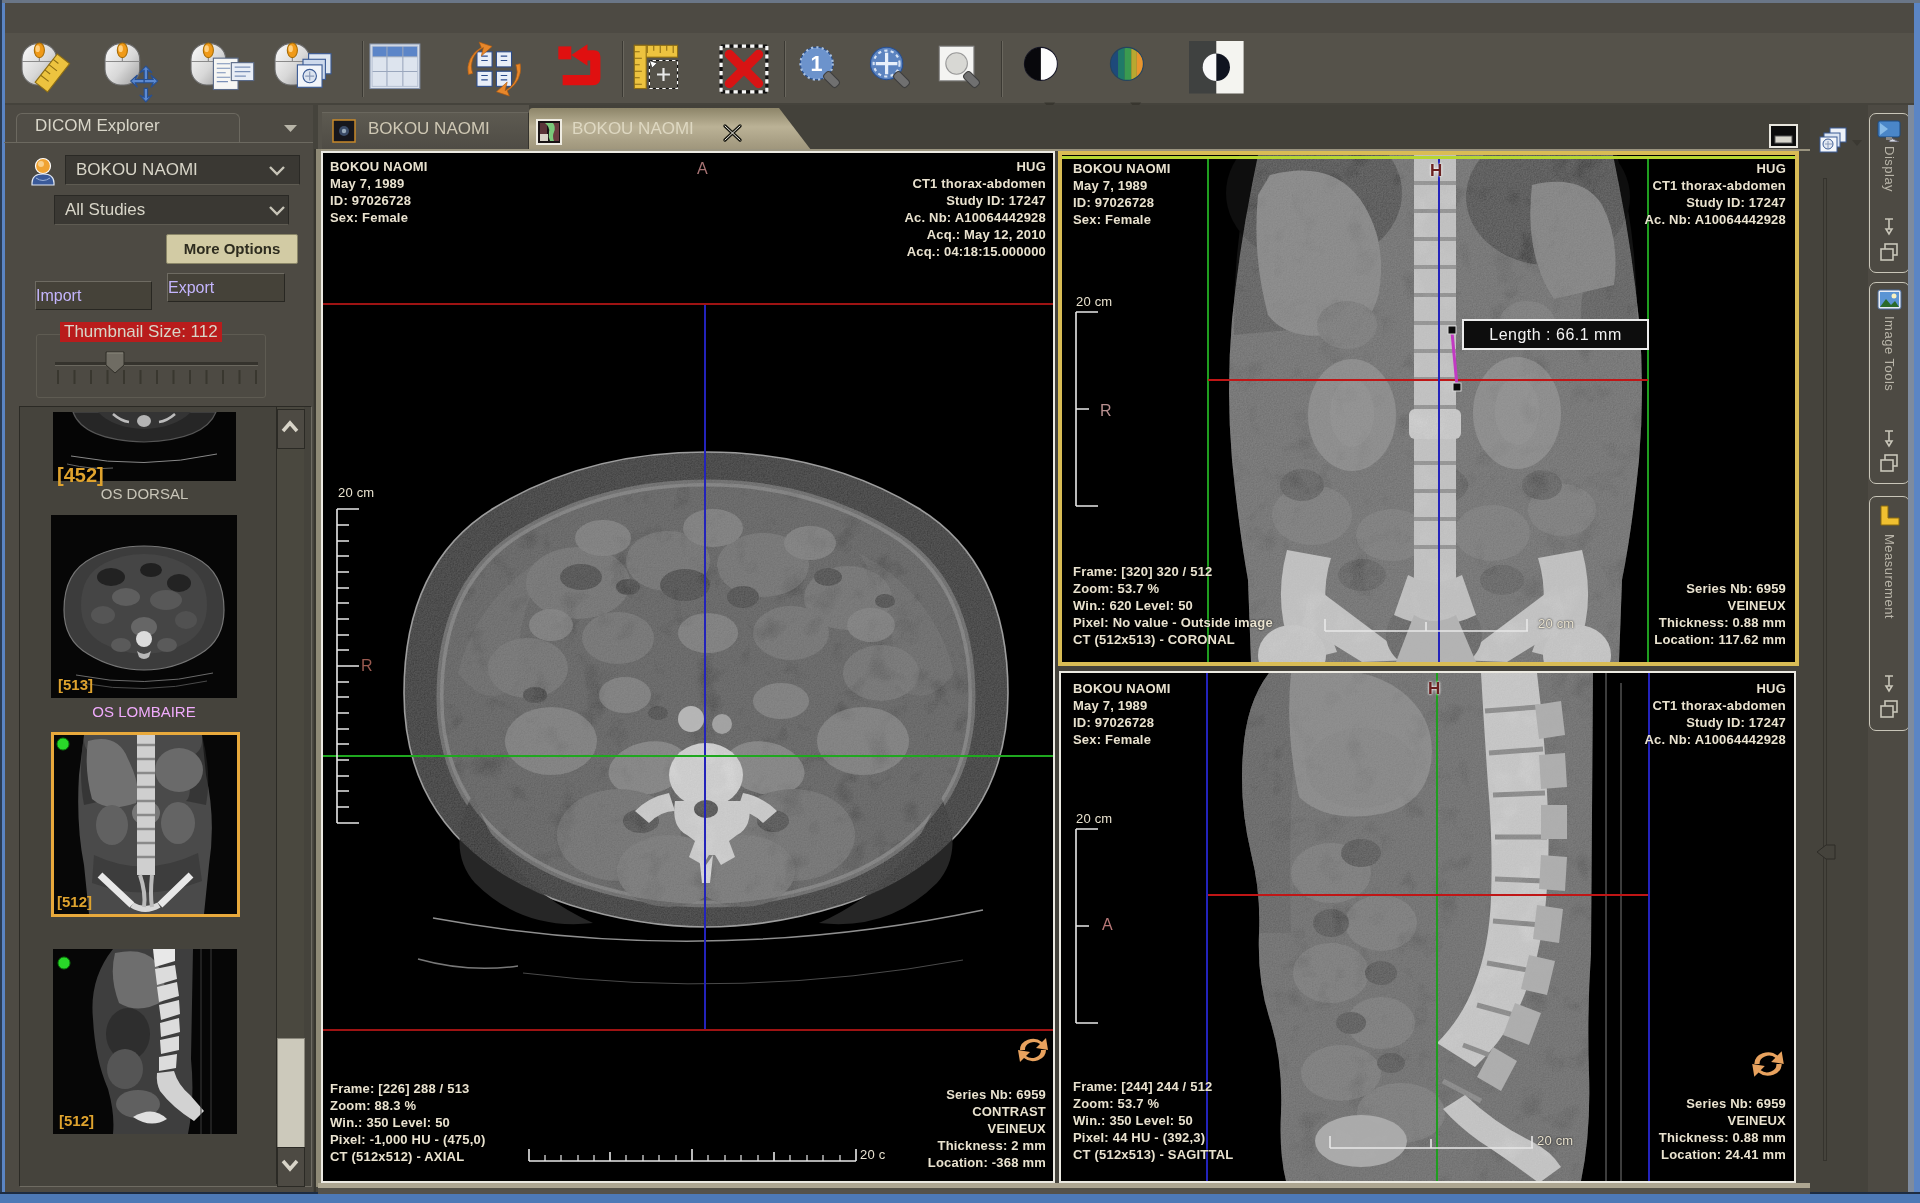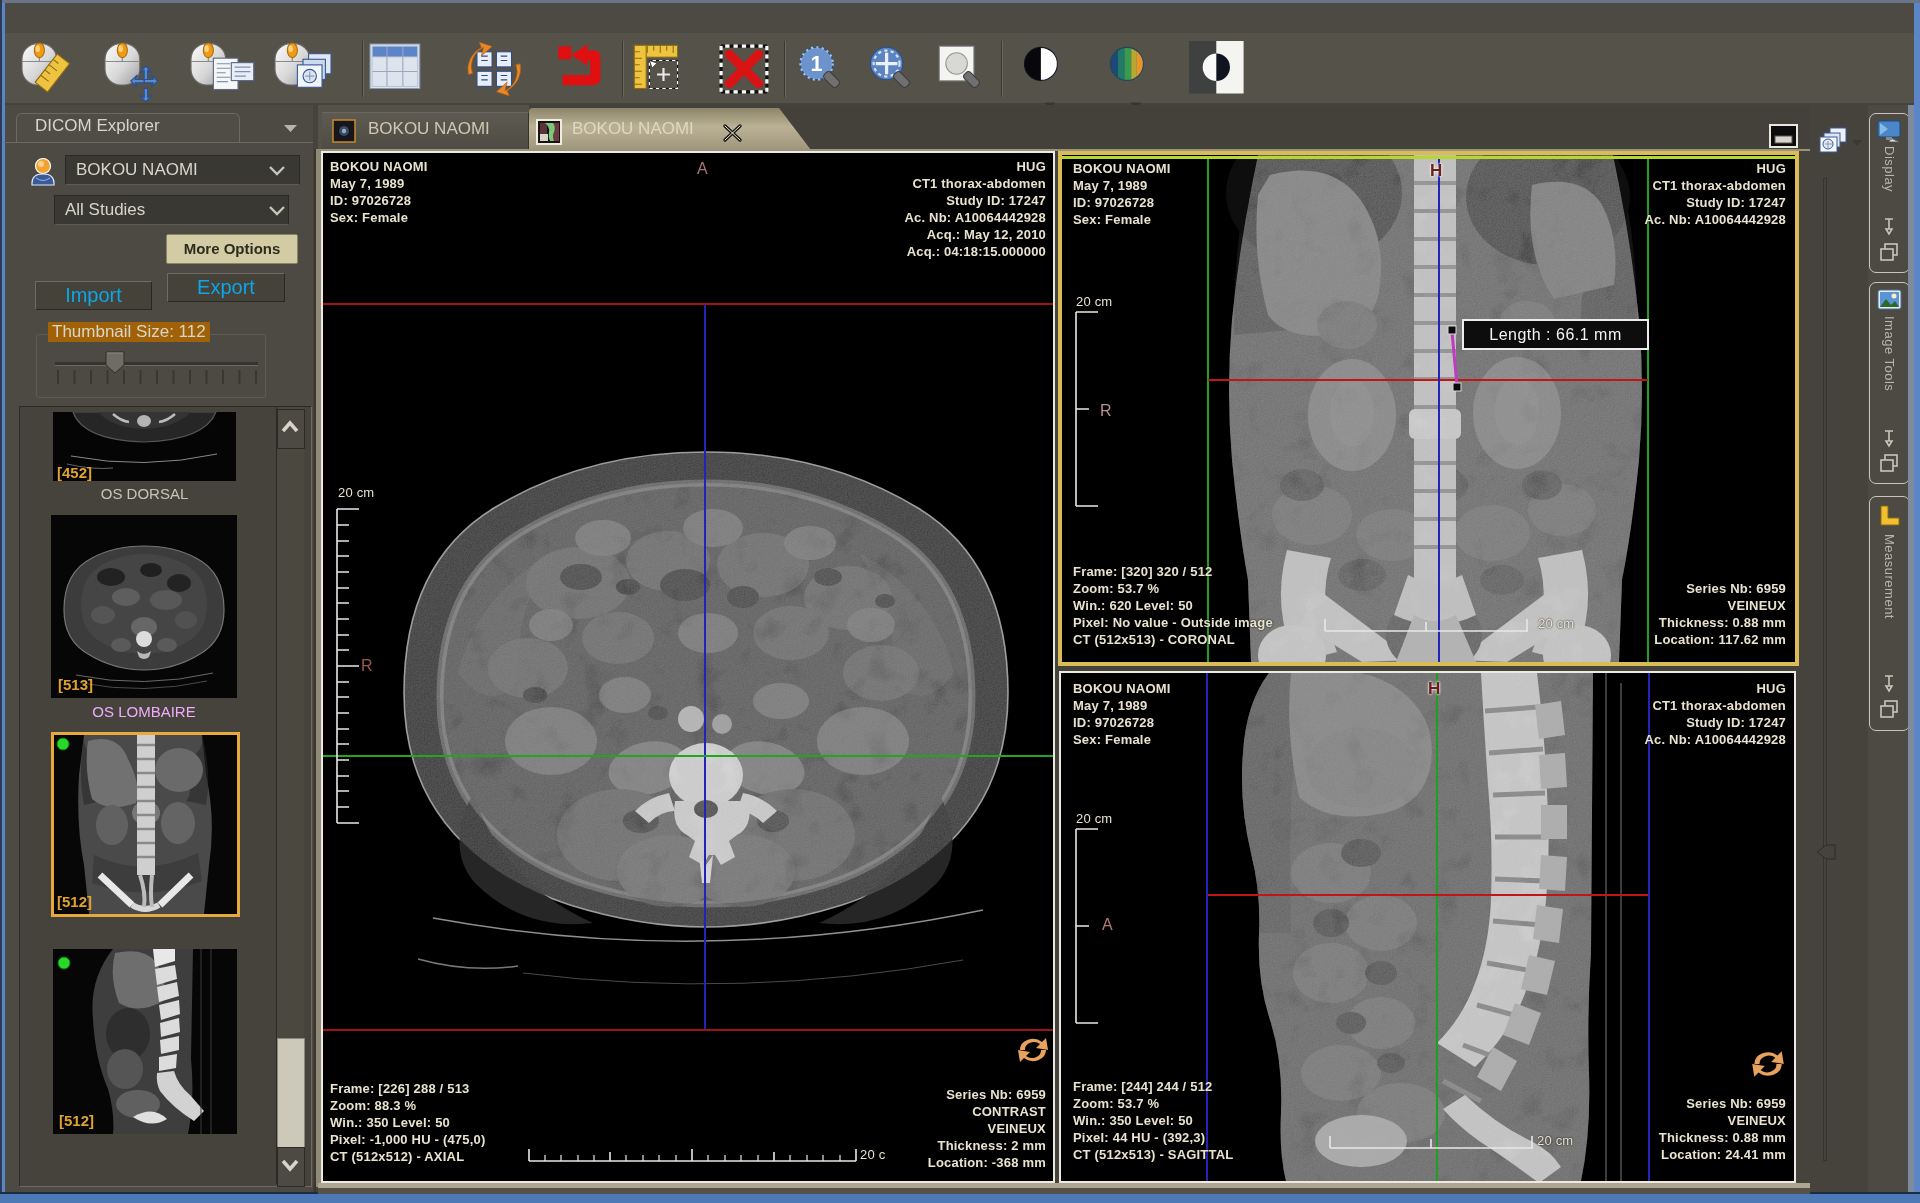--- a/index.html
+++ b/index.html
@@ -3,21 +3,21 @@
 <meta charset="utf-8">
 <style>
   html,body{margin:0;padding:0;background:#222;}
   #app{position:relative;width:1920px;height:1203px;background:#4d4a43;font-family:"Liberation Sans",sans-serif;overflow:hidden;}
   .abs{position:absolute;}
   .ovl{position:absolute;color:#e9e2cf;font-size:13px;line-height:17px;letter-spacing:.2px;text-shadow:0 0 2px #000;white-space:pre;}
   .ovr{text-align:right;}
   .hline{position:absolute;height:1px;}
   .vline{position:absolute;width:1px;}
   .thumb{position:absolute;background:#050505;}
-  .btn{position:absolute;background:#454239;border-top:1px solid #6e6b62;border-left:1px solid #6e6b62;border-right:1px solid #282722;border-bottom:1px solid #282722;color:#0ea5e9;font-size:20px;text-align:center;}
+  .btn{position:absolute;background:#454239;border-top:1px solid #6e6b62;border-left:1px solid #6e6b62;border-right:1px solid #282722;border-bottom:1px solid #282722;color:#c4b5fd;font-size:16px;text-align:left;}
   .combo{position:absolute;background:#3a3833;border:1px solid #2a2925;border-bottom-color:#5e5b52;color:#d8d5c8;font-size:17px;line-height:28px;padding-left:10px;}
   .vtabbox{position:absolute;border:1px solid #c9c6b9;border-radius:7px;width:39px;}
   .vtabtext{position:absolute;color:#b9b5a9;font-size:13px;writing-mode:vertical-rl;letter-spacing:.5px;}
 </style>
 </head>
 <body>
 <div id="app">
 
   <div class="abs" style="left:0;top:0;width:1920px;height:3px;background:#6a7687;"></div>
 
@@ -212,21 +212,21 @@
   <svg class="abs" style="left:268px;top:205px;" width="18" height="12">
       <path d="M2,2 l7,7 l7,-7" stroke="#c8c5b8" stroke-width="2.4" fill="none"></path>
     </svg>
 
   <div class="abs" style="left:166px;top:234px;width:130px;height:28px;background:#d2cba4;border:1px solid #8a8668;border-radius:2px;color:#2e2c1f;font-size:15px;font-weight:bold;text-align:center;line-height:28px;">More Options</div>
 
   <div class="btn" style="left:35px;top:281px;width:115px;height:27px;line-height:27px;">Import</div>
   <div class="btn" style="left:167px;top:273px;width:116px;height:27px;line-height:27px;">Export</div>
 
   <div class="abs" style="left:36px;top:334px;width:228px;height:62px;border:1px solid #5e5b52;border-radius:3px;"></div>
-  <div class="abs" style="left:48px;top:322px;background:#a16207;padding:0 4px;color:#d8d5c8;font-size:17px;">Thumbnail Size: 112</div>
+  <div class="abs" style="left:60px;top:322px;background:#b91c1c;padding:0 4px;color:#d8d5c8;font-size:17px;">Thumbnail Size: 112</div>
   <div class="abs" style="left:55px;top:362px;width:203px;height:3px;background:#35332d;border-bottom:1px solid #6a675e;"></div>
   <svg class="abs" style="left:104px;top:350px;" width="24" height="25">
     <path d="M2,2 h18 v13 l-9,8 l-9,-8 z" fill="#6f6c63" stroke="#312f29"></path>
     <path d="M3,3 h16" stroke="#8a877c"></path>
   </svg>
   <svg class="abs" style="left:55px;top:369px;" width="205" height="18">
     <g stroke="#39372f" stroke-width="2">
       <path d="M3,1 v14 M19.5,1 v14 M36,1 v14 M52.5,1 v14 M69,1 v14 M85.5,1 v14 M102,1 v14 M118.5,1 v14 M135,1 v14 M151.5,1 v14 M168,1 v14 M184.5,1 v14 M201,1 v14"></path>
     </g>
   </svg>
@@ -253,21 +253,21 @@
     </filter>
       </defs>
     <rect width="183" height="69" fill="#050505"></rect>
     <path d="M20,0 Q30,28 91,30 Q152,28 163,0 Z" fill="#262626" stroke="#555" stroke-width="1.2"></path>
     <path d="M45,0 Q60,16 91,17 Q122,16 138,0 Z" fill="#343434"></path>
     <ellipse cx="91" cy="9" rx="7" ry="6" fill="#b4b4b4"></ellipse>
     <path d="M60,2 q8,7 16,8 M122,2 q-8,7 -16,8" stroke="#bbb" stroke-width="2.5" fill="none"></path>
     <path d="M18,44 Q91,58 164,42" stroke="#888" fill="none"></path>
     <path d="M14,52 Q40,58 60,56" stroke="#666" fill="none"></path>
   </svg>
-  <div class="abs" style="left:57px;top:464px;color:#dfa32e;font-size:15px;font-weight:bold;">[452]</div>
+  <div class="abs" style="left:57px;top:464px;color:#dfa32e;font-size:20px;font-weight:bold;">[452]</div>
   <div class="abs" style="left:53px;top:485px;width:183px;text-align:center;color:#c8c5b8;font-size:15px;">OS DORSAL</div>
 
   <svg class="thumb" style="left:51px;top:515px;" width="186" height="183" viewBox="0 0 186 183">
     <rect width="186" height="183" fill="#060606"></rect>
     <path d="M13,95 q0,-38 28,-52 q22,-12 52,-12 q30,0 52,12 q28,14 28,52 q0,30 -24,44 q-26,16 -56,16 q-30,0 -56,-16 q-24,-14 -24,-44 z" fill="#3c3c3c" stroke="#757575" stroke-width="1.2"></path>
     <path d="M30,90 q0,-30 24,-42 q18,-9 39,-9 q21,0 39,9 q24,12 24,42 q0,26 -21,38 q-20,11 -42,11 q-22,0 -42,-11 q-21,-12 -21,-38 z" fill="#454545"></path>
     <ellipse cx="60" cy="62" rx="14" ry="9" fill="#222"></ellipse>
     <ellipse cx="100" cy="55" rx="11" ry="7" fill="#202020"></ellipse>
     <ellipse cx="128" cy="68" rx="12" ry="9" fill="#232323"></ellipse>
     <ellipse cx="75" cy="82" rx="14" ry="9" fill="#5e5e5e"></ellipse>

